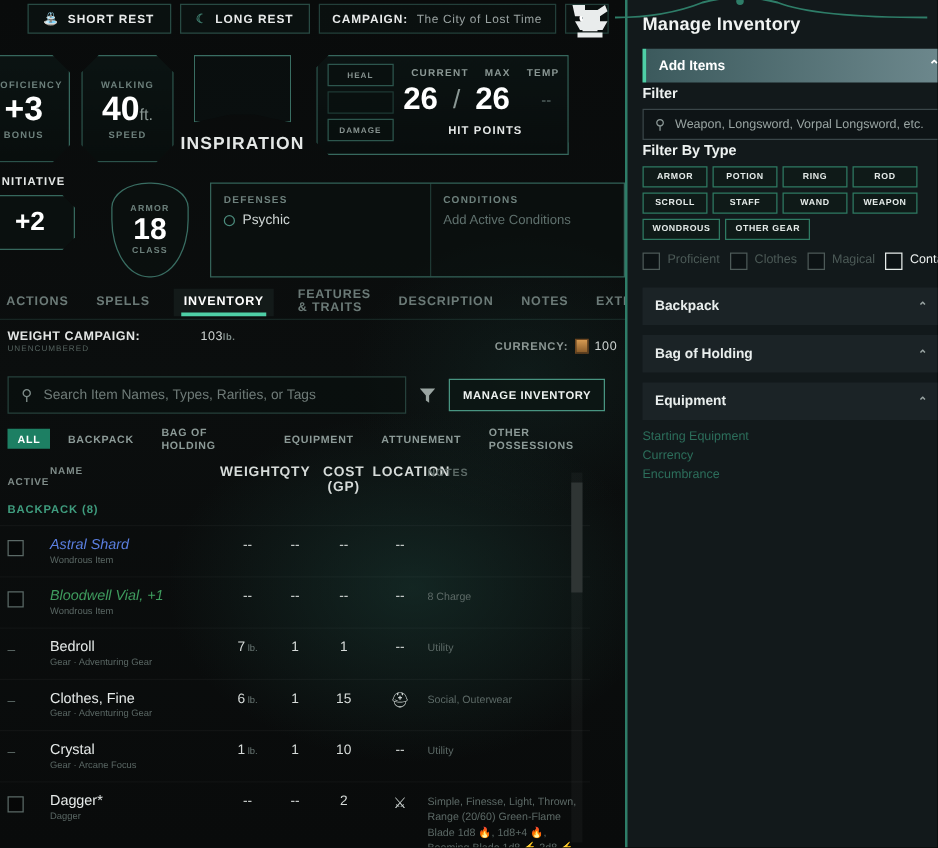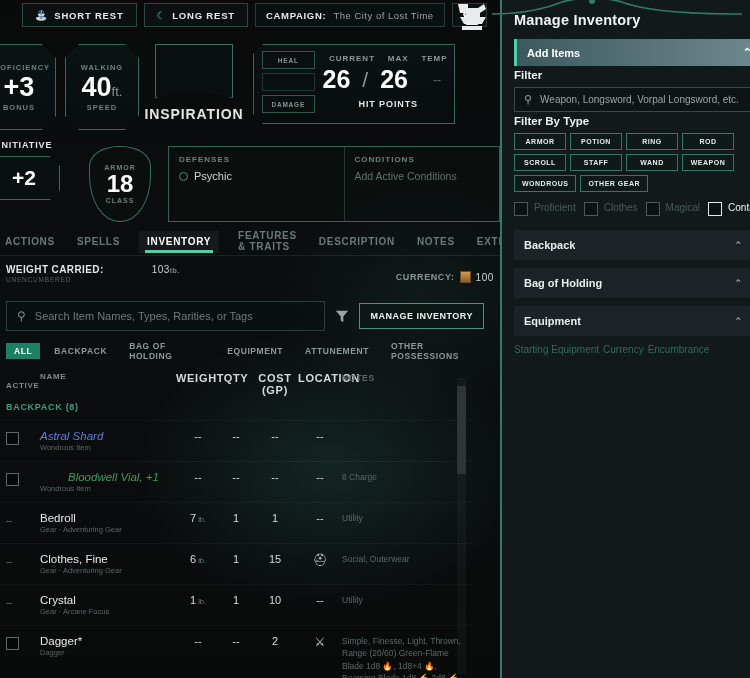--- a/index.html
+++ b/index.html
@@ -156,21 +156,21 @@
   .tbl { position:absolute; left:0; top:372px; width:472px; height:306px; }
   .thead { display:flex; font-size:8px; font-weight:bold; letter-spacing:.7px; color:#7f8c89; padding:0 6px 6px; }
   .grp { font-size:9px; font-weight:bold; letter-spacing:.7px; color:#3f9c7e; padding:0 6px 8px; }
   .trow { display:flex; align-items:flex-start; padding:9px 6px; border-top:1px solid rgba(255,255,255,.035); }
   .c-active { width:34px; display:flex; align-items:center; justify-content:flex-start; padding-top:2px; }
   .chk { width:13px; height:13px; border:1px solid #5b6a67; background:rgba(0,0,0,.3); }
   .dash { color:#5d6a67; font-size:11px; }
   .c-name { width:136px; }
   .c-name .nm { font-size:11.5px; color:#e6eae9; }
   .c-name .nm.rare { color:#5b7fe0; font-style:italic; }
-  .c-name .nm.unc { color:#3f9c5e; font-style:italic;margin-left:28px; }
+  .c-name .nm.unc { color:#3f9c5e; font-style:italic; }
   .c-name .sub { font-size:7.5px; color:#5a6764; margin-top:1px; }
   .c-w { width:44px; text-align:center; font-size:11px; color:#d6dbd9; }
   .c-w .u { font-size:7.5px; color:#6c7a77; }
   .c-q { width:32px; text-align:center; font-size:11px; color:#d6dbd9; }
   .c-c { width:46px; text-align:center; font-size:11px; color:#d6dbd9; }
   .c-l { width:44px; text-align:center; font-size:11px; color:#d6dbd9; }
   .c-n { flex:1; font-size:8.5px; color:#5c6966; line-height:1.45; }
   .loc-ic { font-size:12px; color:#c9d0ce; }
   .scrollbar { position:absolute; right:6px; top:6px; width:9px; height:296px; background:rgba(255,255,255,.035); }
   .scrollthumb { position:absolute; right:6px; top:14px; width:9px; height:88px; background:#2f3534; }
@@ -209,21 +209,21 @@
   .cbx .bx { width:14px; height:14px; border:1px solid #4d5a58; background:#0c1214; }
   .cbx.on { color:#eef2f1; }
   .cbx.on .bx { border-color:#e6ecea; }
   .acc { margin-top:14px; }
   .acc-item {
     width:238px; height:30px; background:#1b2326; margin-bottom:8px;
     display:flex; align-items:center; justify-content:space-between; padding:0 10px;
     font-size:11px; font-weight:bold; color:#e9eeed;
   }
   .acc-item .ch { color:#9aa5a3; font-size:9px; }
-  .plinks { margin-top:6px; display:flex; flex-direction:row; gap:4px; }
+  .plinks { margin-top:6px; display:flex; flex-direction:column; gap:4px; }
   .plink { font-size:10px; color:#2c6e5b; }
 </style>
 </head>
 <body>
 
 <div class="root">
 
   <div class="sheet">
     <div class="sheet-bg"></div>
 
@@ -319,21 +319,21 @@
       <div class="tab active">INVENTORY</div>
       <div class="tab">FEATURES &amp; TRAITS</div>
       <div class="tab">DESCRIPTION</div>
       <div class="tab">NOTES</div>
       <div class="tab">EXTRAS</div>
     </div>
 
     <div class="wcrow">
       <div class="weight">
         <div class="l1">
-          <span>WEIGHT CARRIED:</span>
+          <span>WEIGHT CAMPAIGN:</span>
           <span class="v">103</span><span class="u">lb.</span>
         </div>
         <div class="l2">UNENCUMBERED</div>
       </div>
       <div class="curr">
         <span>CURRENCY:</span>
         <span class="coin"></span>
         <span class="amt">100</span>
       </div>
     </div>

